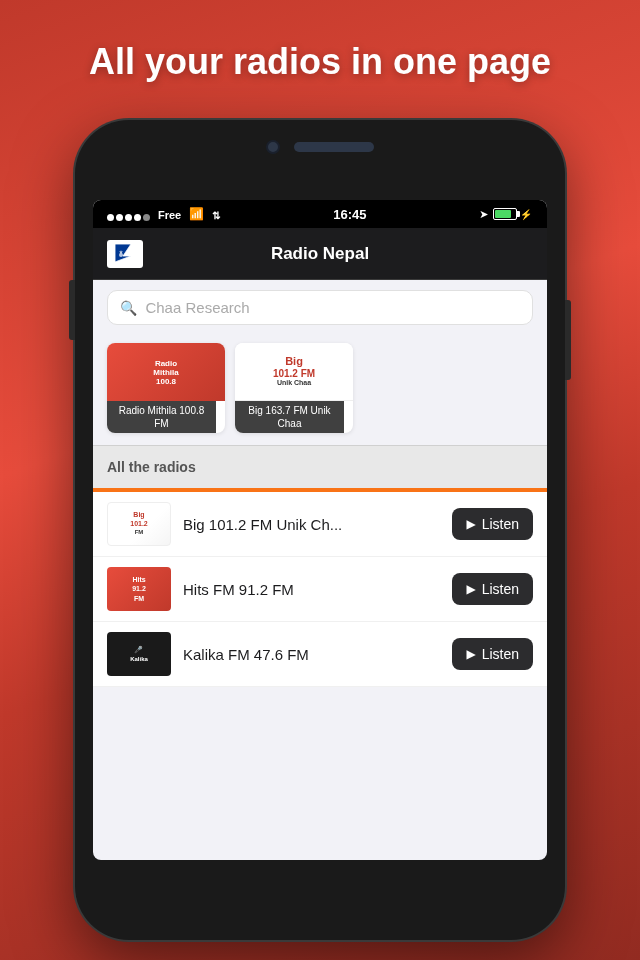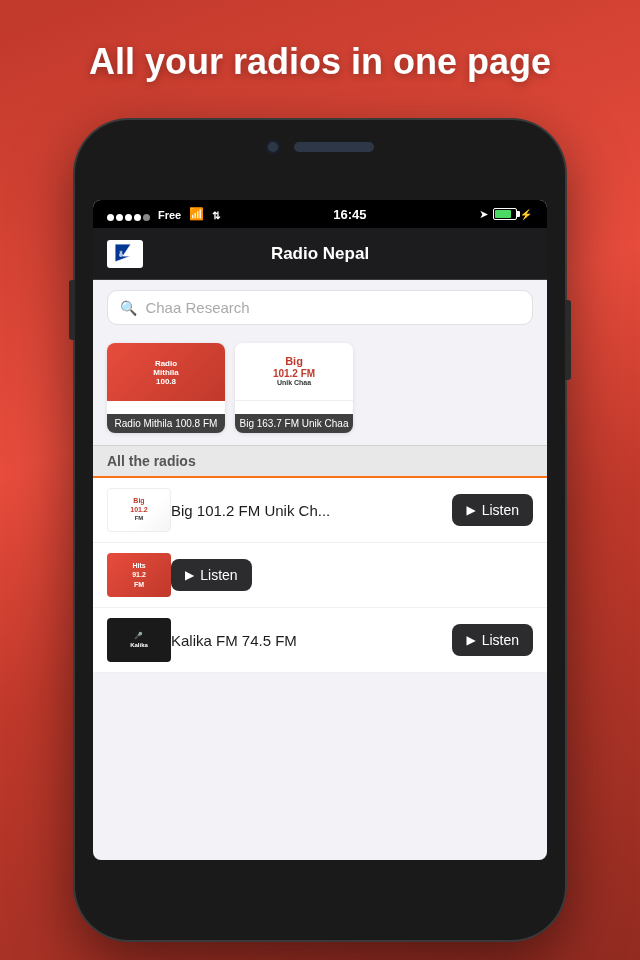--- a/index.html
+++ b/index.html
@@ -216,38 +216,39 @@
     }
     .fav-radio-mithila {
       background: linear-gradient(135deg, #e74c3c, #c0392b);
     }
     .fav-big-fm {
       background: #fff;
       border-bottom: 1px solid #eee;
     }
     .favorite-label {
       position: absolute;
-      bottom: 0; left: 0; right: 0;
+      bottom: 0; left: 0; right: 9px;
       background: rgba(0,0,0,0.75);
       color: white;
       font-size: 10px;
       padding: 3px 4px;
       text-align: center;
       line-height: 1.3;
     }
 
     
     .radio-list {
       background: white;
     }
     .radio-item {
       display: flex;
       align-items: center;
       padding: 10px 14px;
       border-bottom: 1px solid #f0f0f0;
+      gap: 12px;
     }
     .radio-thumb {
       width: 64px;
       height: 44px;
       border-radius: 4px;
       overflow: hidden;
       flex-shrink: 0;
       display: flex;
       align-items: center;
       justify-content: center;
@@ -274,26 +275,26 @@
       display: flex;
       align-items: center;
       gap: 6px;
       flex-shrink: 0;
     }
     .play-icon { font-size: 12px; }
 
     
     .all-radios-header {
       background: #e8e8e8;
-      padding: 7px 14px;
+      padding: 13px 14px;
       font-size: 14px;
       font-weight: 600;
       color: #555;
       border-top: 1px solid #d0d0d0;
-      border-bottom: 2px solid #f97316;
+      border-bottom: 4px solid #f97316;
     }
 
     
     .nepal-flag-container {
       width: 36px;
       height: 28px;
       background: white;
       border-radius: 3px;
       overflow: hidden;
       display: flex;
@@ -417,33 +418,34 @@
           <span>Listen</span>
         </button>
       </div>
 
       <div class="radio-item">
         <div class="radio-thumb thumb-hits">
           <div style="text-align:center;font-size:7px;color:white;font-weight:700;line-height:1.3;">
             Hits<br>91.2<br>FM
           </div>
         </div>
+        <span class="radio-name">Hits FM 91.2 FM</span>
         <button class="listen-btn">
           <span class="play-icon">▶</span>
           <span>Listen</span>
         </button>
       </div>
 
       <div class="radio-item">
         <div class="radio-thumb thumb-kalika">
           <div style="text-align:center;font-size:7px;color:white;font-weight:700;line-height:1.3;">
             🎤<br><span style="font-size:6px;">Kalika</span>
           </div>
         </div>
-        <span class="radio-name">Kalika FM 74.5 FM</span>
+        <span class="radio-name">Kalika FM 47.6 FM</span>
         <button class="listen-btn">
           <span class="play-icon">▶</span>
           <span>Listen</span>
         </button>
       </div>
 
     </div>
 
   </div>
 

